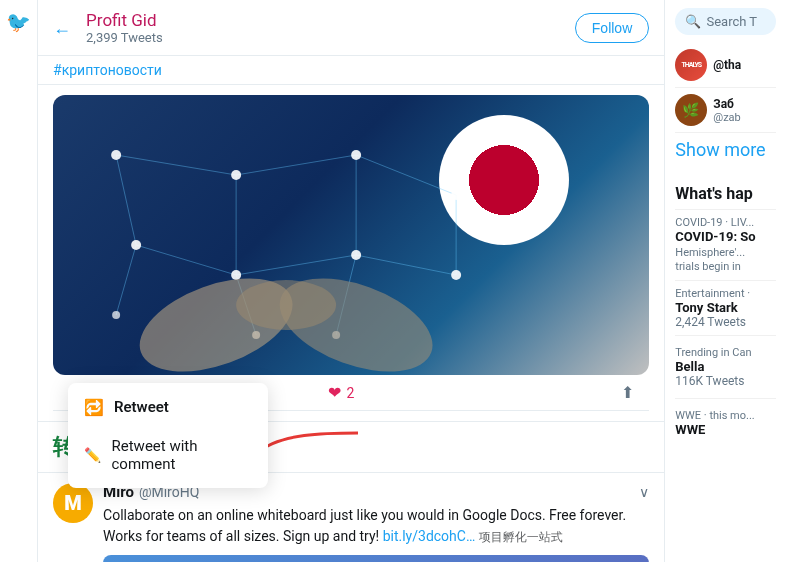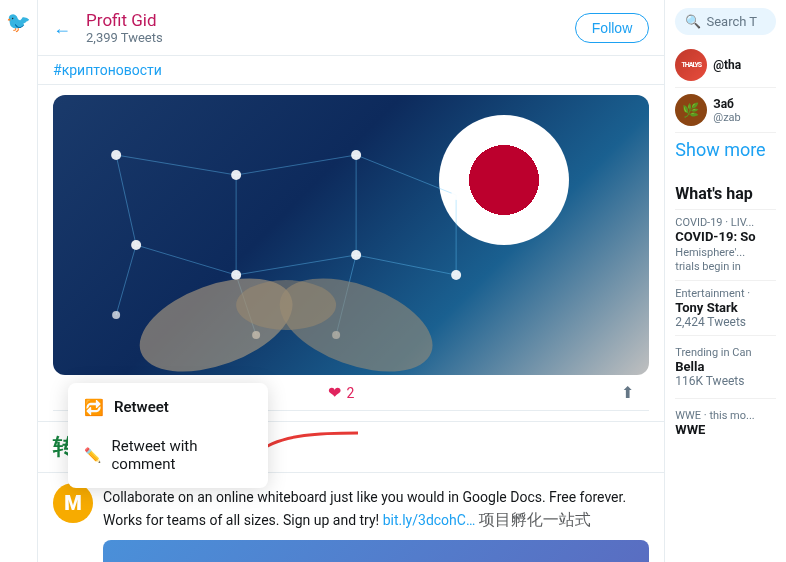--- a/index.html
+++ b/index.html
@@ -233,21 +233,21 @@
       color: #14171a;
       line-height: 1.5;
       margin-top: 4px;
     }
     .tweet-link {
       color: #1da1f2;
       margin-top: 24px;
     }
     .tweet-watermark {
       color: #14171a;
-      font-size: 16px;
+      font-size: 12px;
       opacity: 0.7;
     }
     .chevron-down {
       color: #657786;
       font-size: 14px;
     }
 
     
     .miro-preview {
       margin-top: 8px;
@@ -495,20 +495,25 @@
       </div>
     </div>
   </div>
 
   <div class="zhuan-fa">转发</div>
 
   <div class="miro-tweet">
     <div class="tweet-user-row">
       <div class="miro-avatar">M</div>
       <div class="tweet-text-area">
+        <div class="tweet-user-info">
+          <span class="tweet-username">Miro</span>
+          <span class="tweet-handle">@MiroHQ</span>
+          <span class="chevron-down" style="margin-left:auto;">∨</span>
+        </div>
         <div class="tweet-body">
           <span>Collaborate on an online whiteboard just like you would in Google Docs. Free forever. Works for teams of all sizes. Sign up and try!</span>
           <span class="tweet-link">bit.ly/3dcohC…</span>
           <span class="tweet-watermark">项目孵化一站式</span>
         </div>
         <div class="miro-preview">
           
         </div>
       </div>
     </div>

